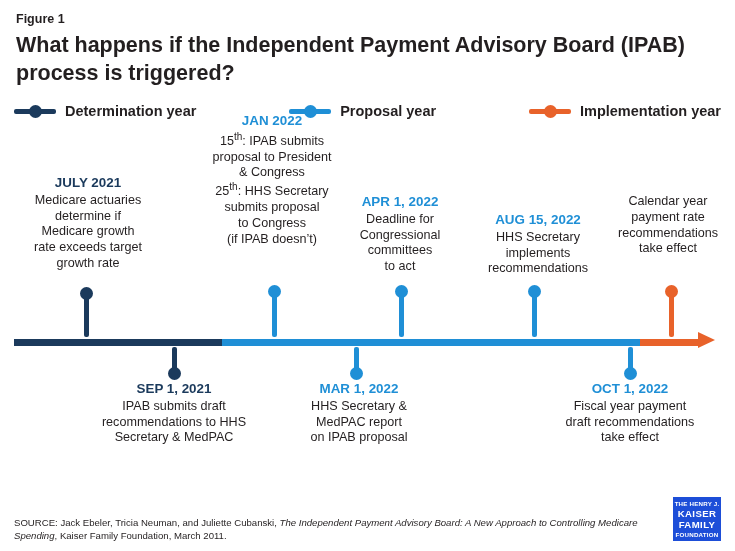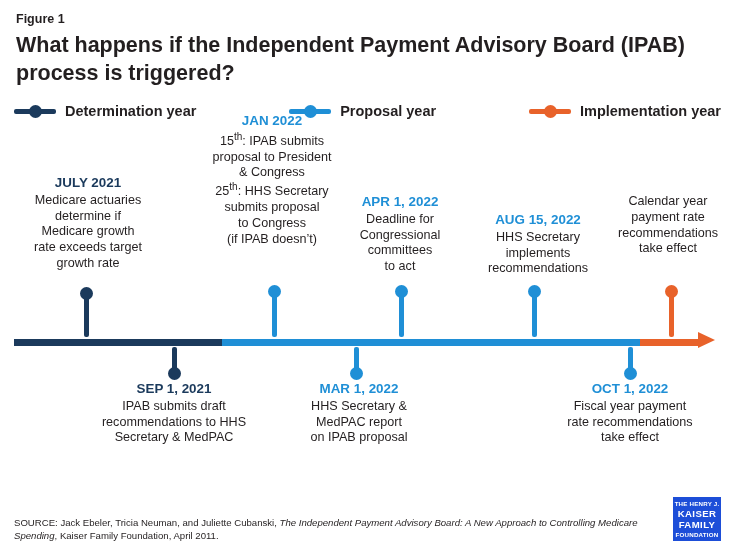--- a/index.html
+++ b/index.html
@@ -315,29 +315,29 @@
     <div class="event" style="left:262px; top:258px; width:166px;">
       <span class="ev-date" style="color:#1f8fd6">MAR 1, 2022</span>
       <span class="ev-text">HHS Secretary &amp;</span>
       <span class="ev-text">MedPAC report</span>
       <span class="ev-text">on IPAB proposal</span>
     </div>
 
     <div class="event" style="left:530px; top:258px; width:172px;">
       <span class="ev-date" style="color:#1f8fd6">OCT 1, 2022</span>
       <span class="ev-text">Fiscal year payment</span>
-      <span class="ev-text">rate recommendations</span>
+      <span class="ev-text">draft recommendations</span>
       <span class="ev-text">take effect</span>
     </div>
 
   </div>
 
   <div class="footer">
     <div>
-      <span>SOURCE: Jack Ebeler, Tricia Neuman, and Juliette Cubanski, </span><i>The Independent Payment Advisory Board: A New Approach to Controlling Medicare Spending</i><span>, Kaiser Family Foundation,  April 2011.</span>
+      <span>SOURCE: Jack Ebeler, Tricia Neuman, and Juliette Cubanski, </span><i>The Independent Payment Advisory Board: A New Approach to Controlling Medicare Spending</i><span>, Kaiser Family Foundation,  March 2011.</span>
     </div>
   </div>
 
   <div class="logo">
     <span>THE HENRY J.</span>
     <span class="big">KAISER</span>
     <span class="big">FAMILY</span>
     <span>FOUNDATION</span>
   </div>
 

